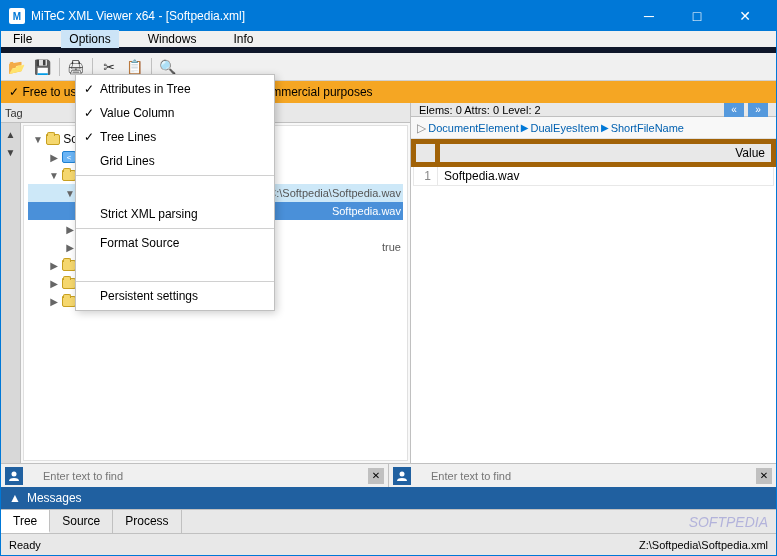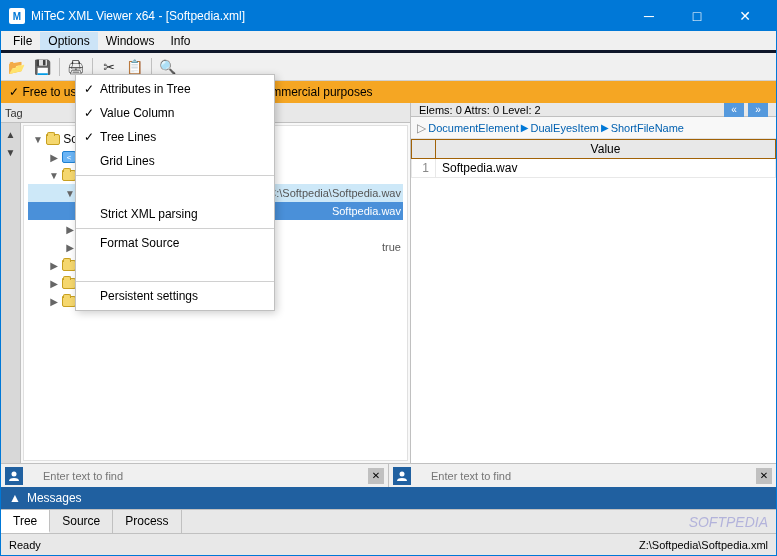--- a/index.html
+++ b/index.html
@@ -67,22 +67,23 @@
       justify-content: center;
     }
 
     
     .menu-bar {
       background: #f0f0f0;
       height: 22px;
       display: flex;
       align-items: center;
       padding: 0 4px;
-      border-bottom: 3px solid #0f172a;
-      flex-shrink: 0;
+      border-bottom: 6px solid #0f172a;
+      flex-shrink: 0;
+      gap: 21px;
     }
     .menu-item {
       padding: 2px 8px;
       cursor: pointer;
       font-size: 12px;
       color: #000;
     }
     .menu-item:hover, .menu-item.active {
       background: #cce4f7;
     }
@@ -262,23 +263,23 @@
       flex: 1;
       overflow: auto;
     }
     .value-table table {
       width: 100%;
       border-collapse: collapse;
       font-size: 12px;
     }
     .value-table th {
       background: #e8e8e8;
-      border: 1px solid #a16207;
+      border: 5px solid #a16207;
       padding: 2px 6px;
-      text-align: center;
+      text-align: right;
       font-weight: normal;
       font-size: 12px;
       margin-left: 48px;
     }
     .value-table td {
       border: 1px solid #e8e8e8;
       padding: 2px 6px;
     }
     .row-num {
       color: #888;

